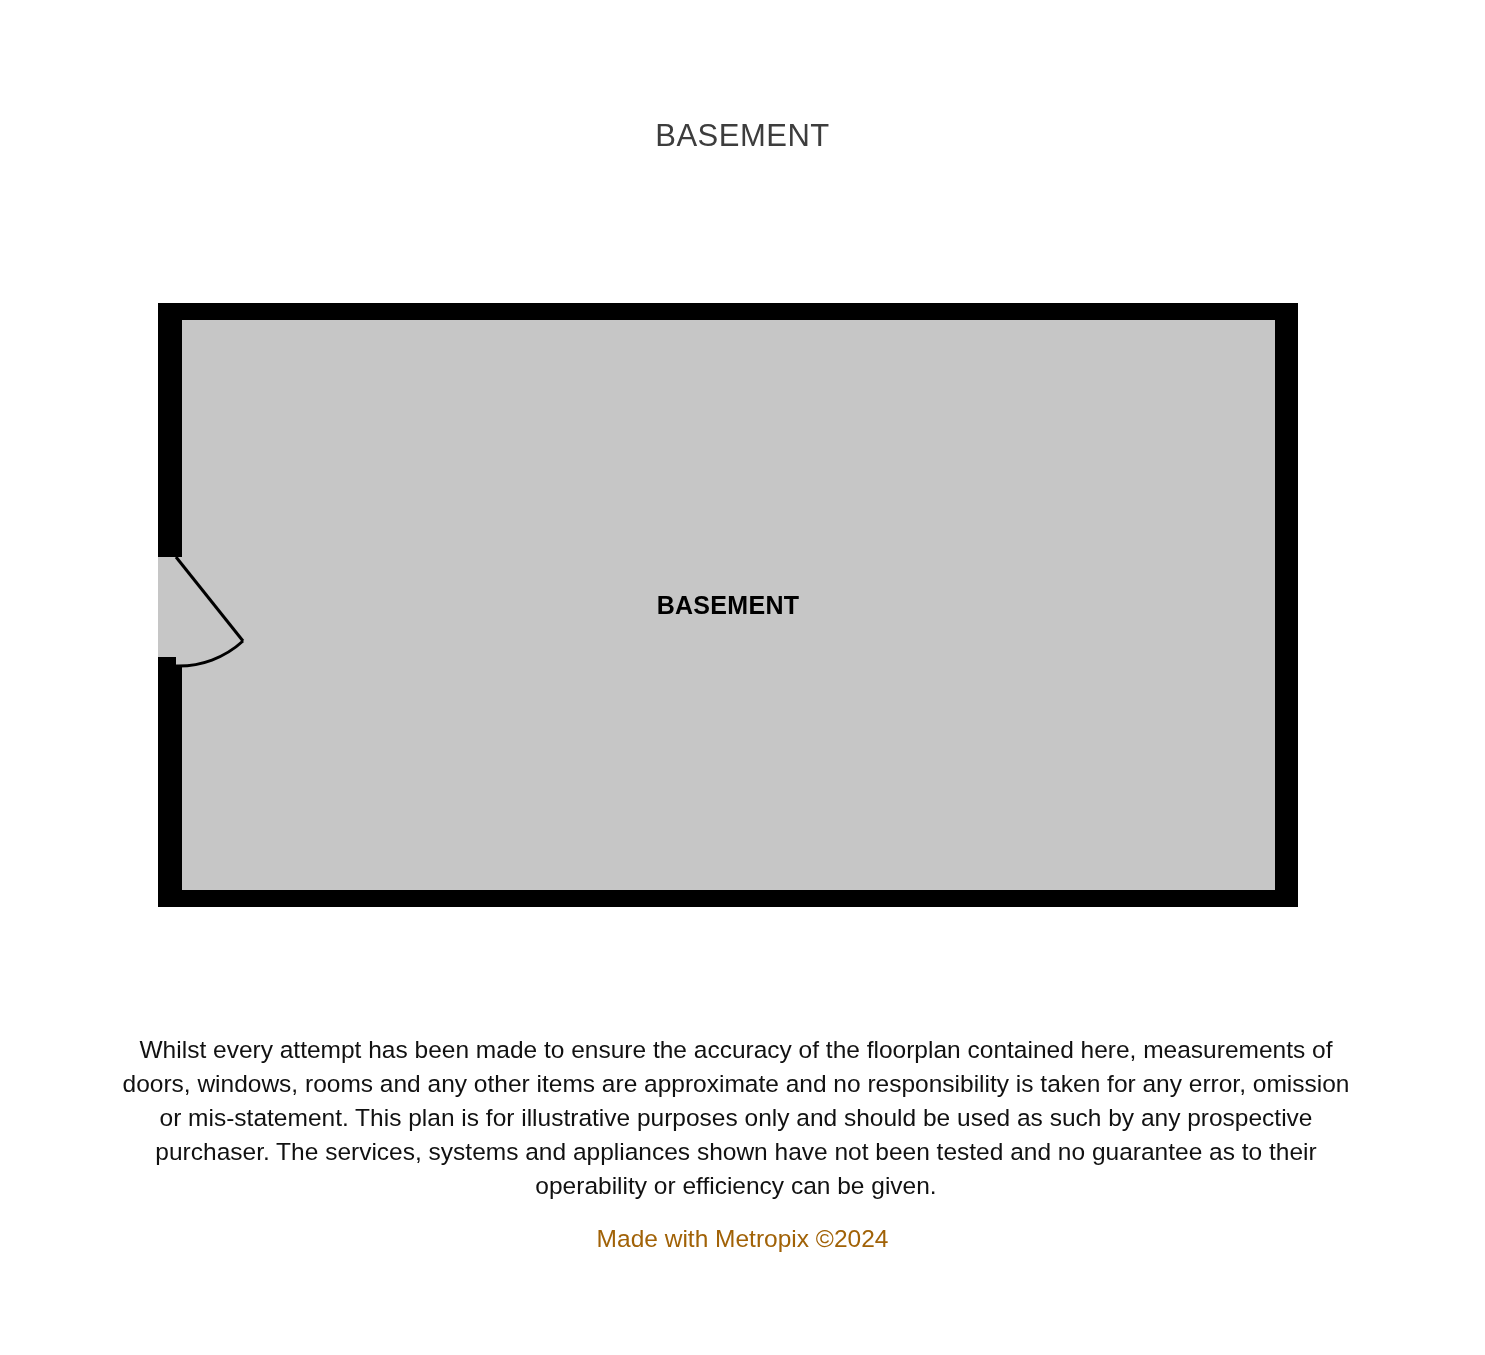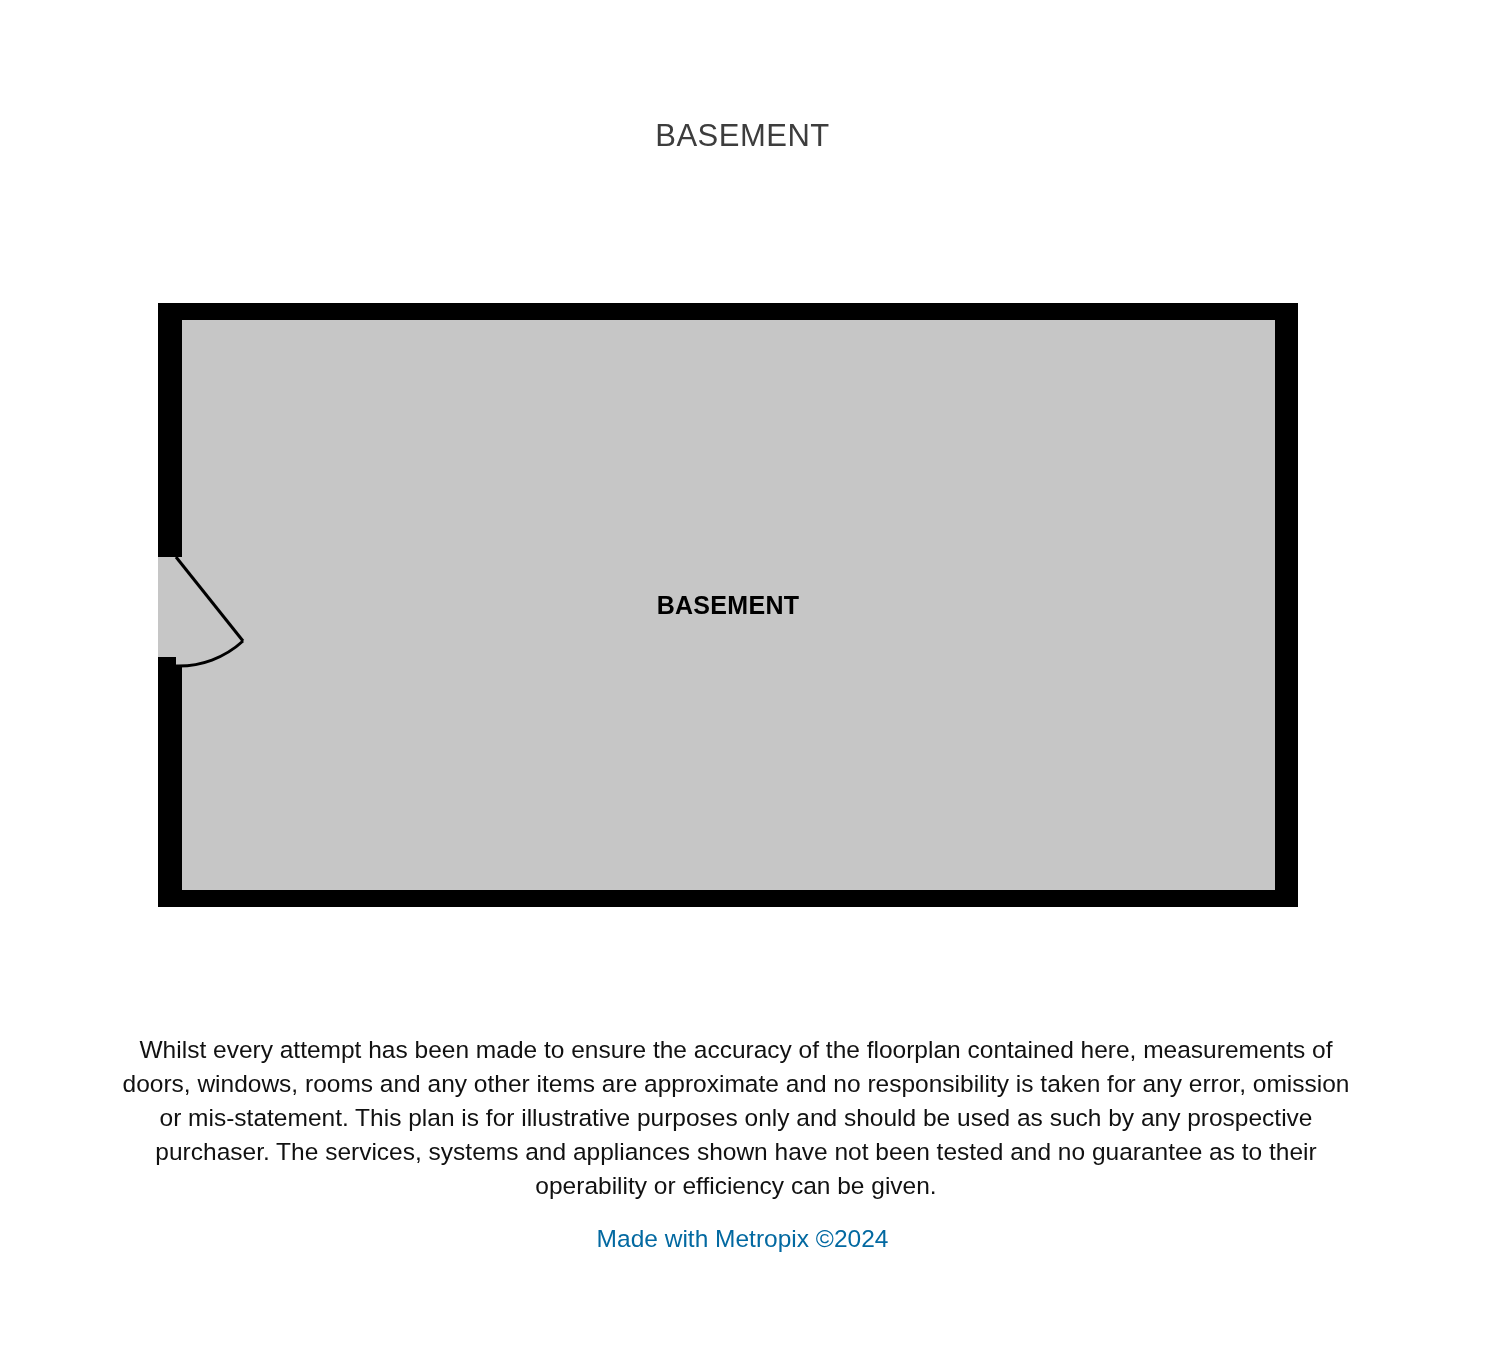--- a/index.html
+++ b/index.html
@@ -101,21 +101,21 @@
     box-sizing: border-box;
   }
 
   .credit {
     position: absolute;
     left: 0;
     top: 1225px;
     width: 1485px;
     text-align: center;
     font-size: 24.5px;
-    color: #0369a1;
+    color: #a16207;
   }
 </style>
 </head>
 <body>
 
 <div class="page-title">BASEMENT</div>
 
 <div class="floorplan">
 
   <div class="room-outer"></div>

